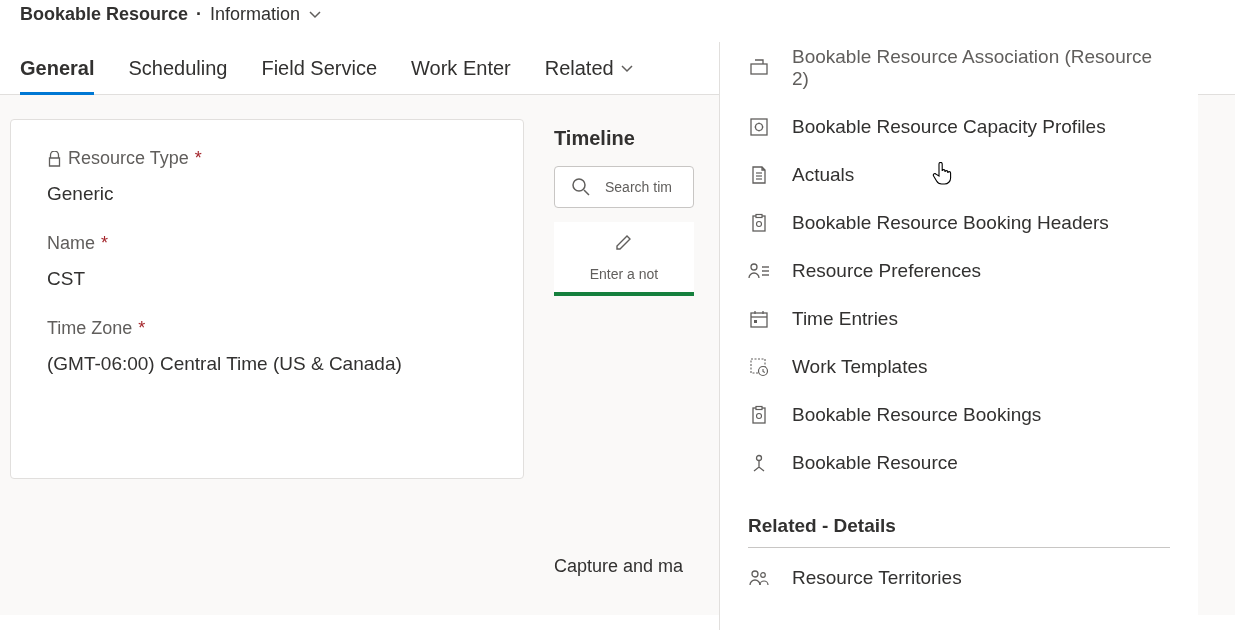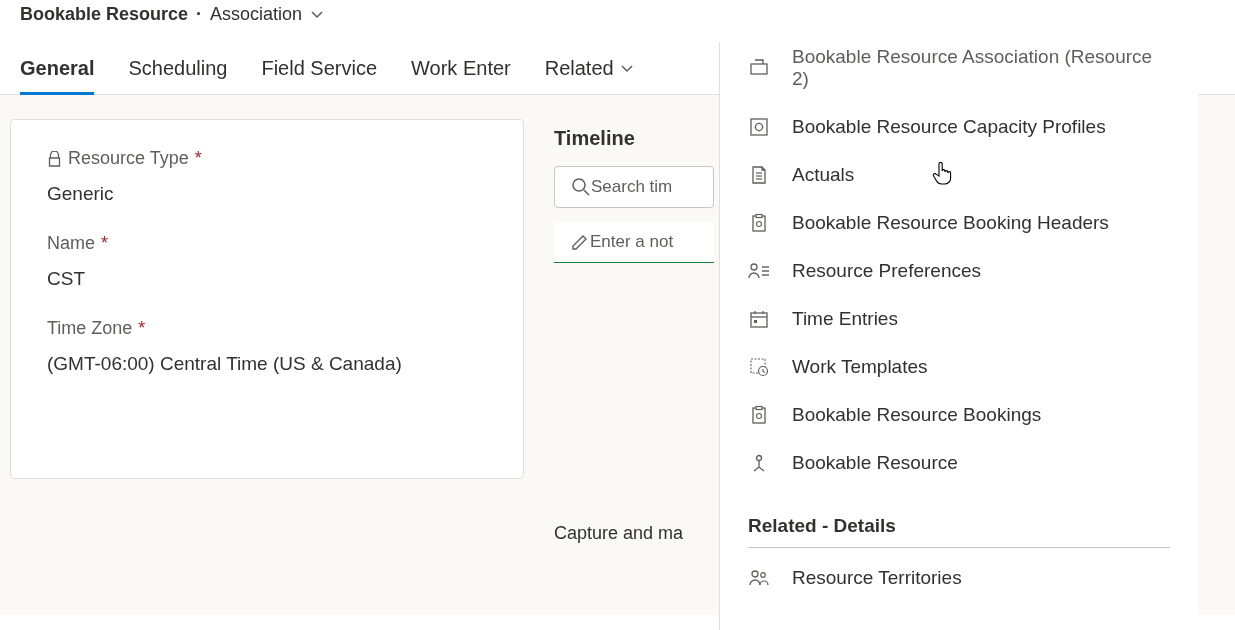--- a/index.html
+++ b/index.html
@@ -15,40 +15,40 @@
   .tab .chev { font-size: 14px; color: #605e5c; }
   .content { display: flex; gap: 30px; padding: 24px 10px 0 10px; background: #faf9f8; height: 520px; }
   .card { background: #fff; border: 1px solid #e1dfdd; border-radius: 4px; padding: 28px 36px; width: 514px; height: 360px; }
   .field { margin-bottom: 28px; }
   .field-label { font-size: 18px; color: #605e5c; display: flex; align-items: center; gap: 6px; margin-bottom: 14px; }
   .field-label .req { color: #a4262c; }
   .field-value { font-size: 19px; font-weight: 400; color: #323130; }
   .lock-icon { width: 15px; height: 16px; }
   .timeline-col { flex: 1; padding-top: 8px; }
   .timeline-title { font-size: 20px; font-weight: 600; margin-bottom: 16px; }
-  .search-row, .note-row { display: flex; align-items: center; border: 1px solid #c8c6c4; border-radius: 4px; padding: 10px 16px; font-size: 17px; color: #605e5c; margin-bottom: 14px; width: 160px; background: #fff; }
-  .note-row { border: none; border-bottom: 1px solid #15803d; border-radius: 0; }
+  .search-row, .note-row { display: flex; align-items: center; gap: 14px; border: 1px solid #c8c6c4; border-radius: 4px; padding: 10px 16px; font-size: 14px; color: #605e5c; margin-bottom: 14px; width: 140px; background: #fff; }
+  .note-row { border: none; border-bottom: 4px solid #15803d; border-radius: 0; flex-direction: column; }
   .timeline-footer { font-size: 18px; color: #323130; margin-top: 260px; }
   
   .related-menu { position: absolute; top: 42px; left: 719px; width: 479px; height: 588px; background: #fff; border-left: 1px solid #e1dfdd; padding: 0; }
   .menu-item { display: flex; align-items: center; gap: 22px; padding: 13px 28px; font-size: 19px; color: #323130; cursor: pointer; }
   .menu-item.truncated { color: #605e5c; padding-top: 4px; }
   .menu-icon { width: 22px; height: 22px; display: flex; align-items: center; justify-content: center; color: #605e5c; flex-shrink: 0; }
   .menu-header { font-size: 19px; font-weight: 600; padding: 22px 28px 10px 28px; border-bottom: 1px solid #c8c6c4; margin: 6px 28px 6px 28px; padding-left: 0; padding-right: 0; }
   .cursor { position: absolute; top: 162px; left: 931px; width: 22px; height: 24px; pointer-events: none; }
   svg { display: block; }
 </style>
 </head>
 <body>
 
 <div class="header">
   <div class="breadcrumb">
     <span>Bookable Resource</span>
     <span>·</span>
-    <span class="form-name">Association</span>
+    <span class="form-name">Information</span>
     <span class="chevron">
       <svg width="14" height="14" viewBox="0 0 14 14">
           <path d="M2 4 L7 9 L12 4" stroke="#605e5c" stroke-width="1.5" fill="none"></path>
         </svg>
     </span>
   </div>
 </div>
 
 <div class="tabs">
   <div class="tab active">

